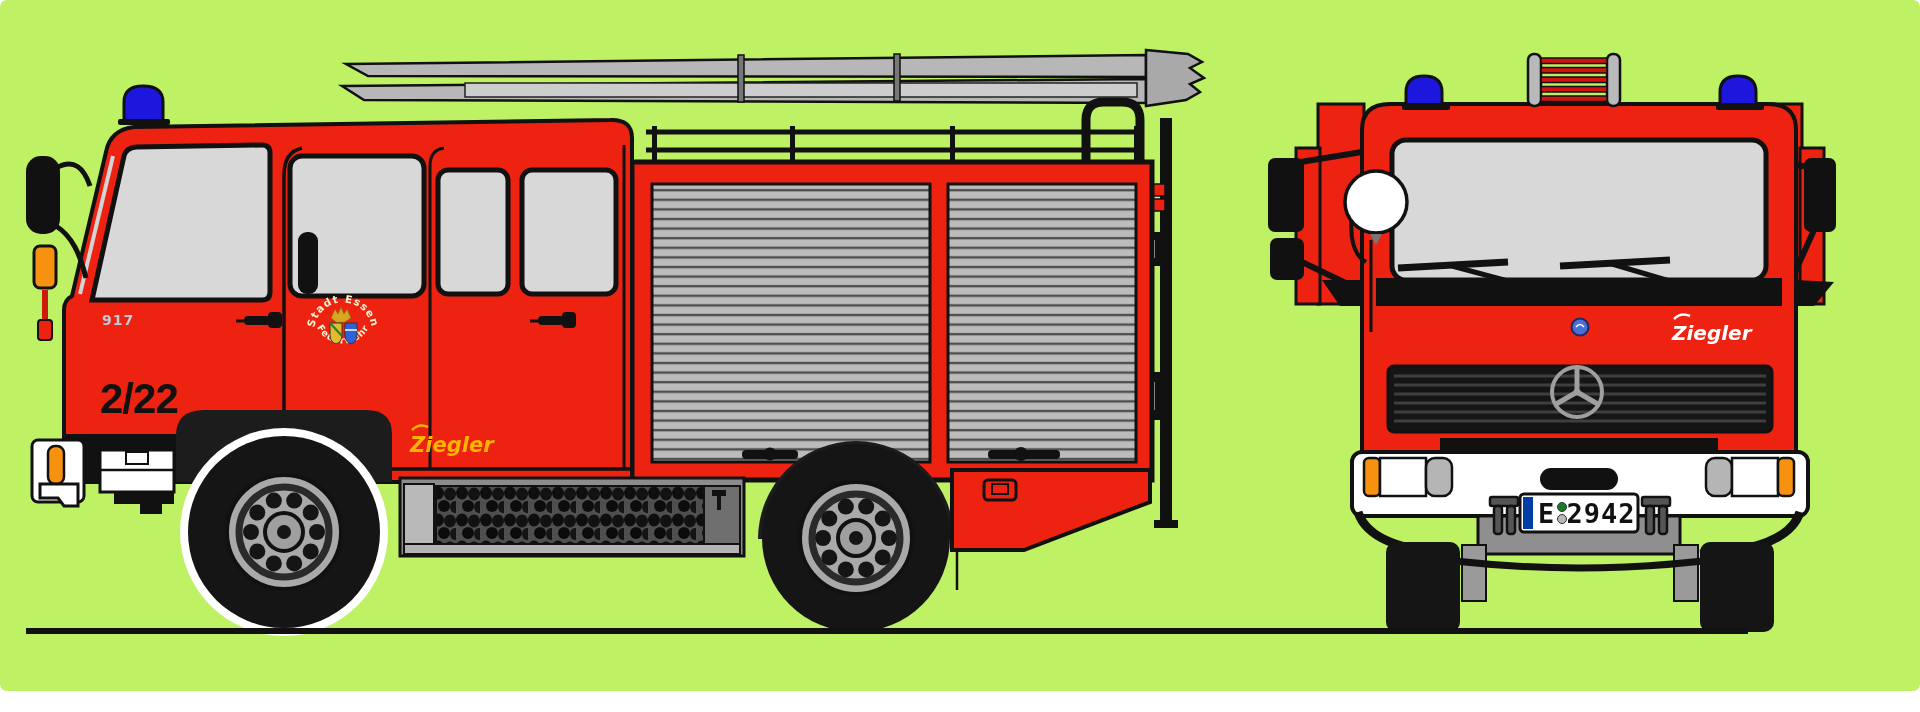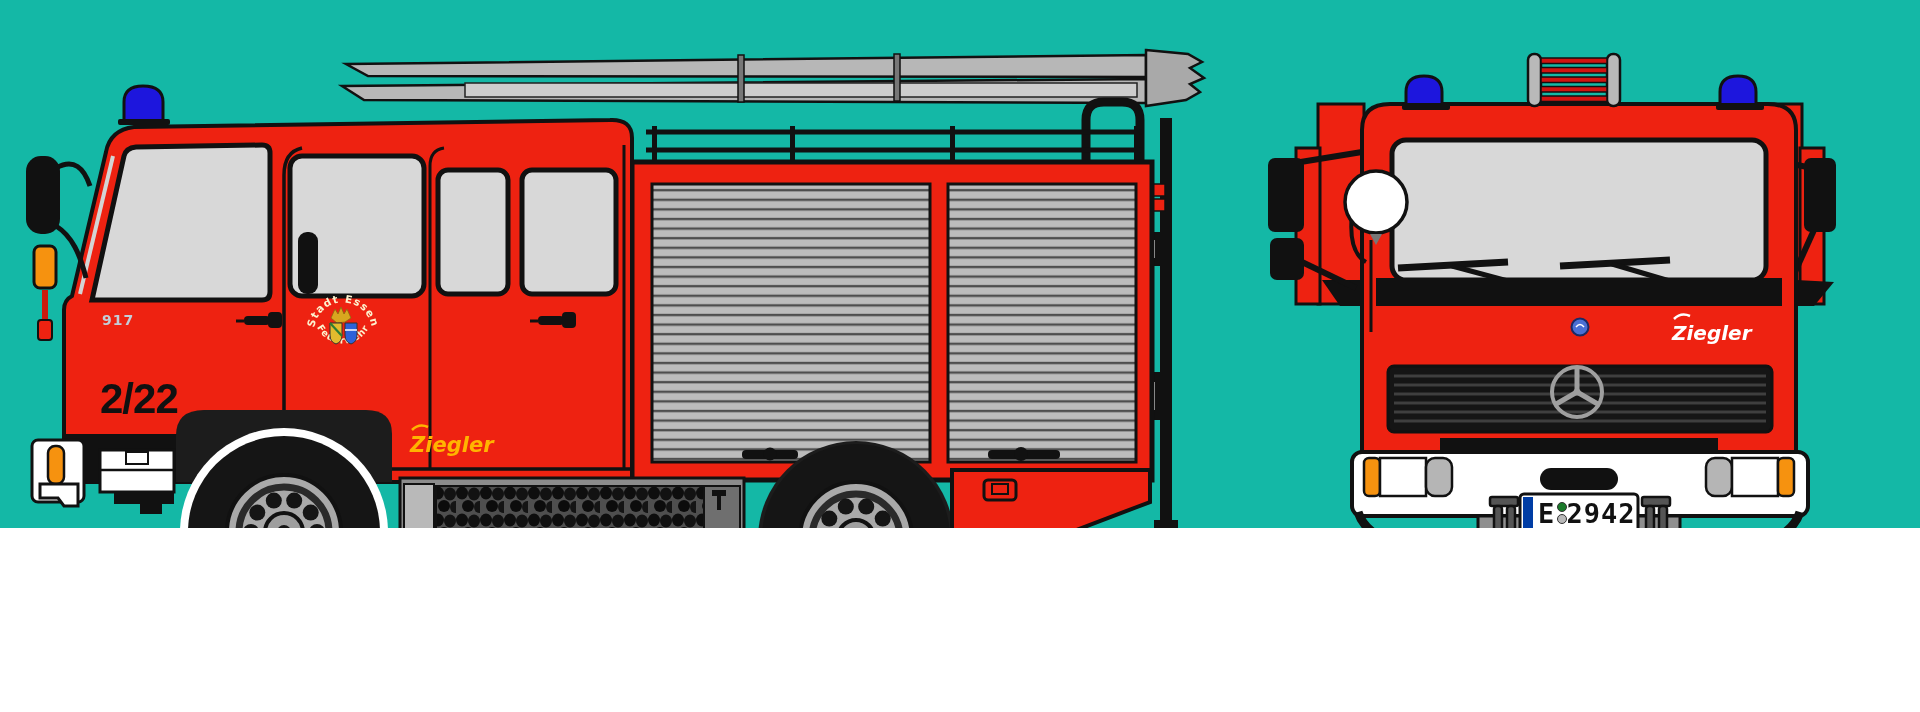--- a/index.html
+++ b/index.html
@@ -1,17 +1,17 @@
 <!DOCTYPE html>
 <html><head>
 <meta charset="utf-8">
 <style>
   html,body{margin:0;padding:0;background:#ffffff;}
-  .canvas{position:relative;width:1920px;height:528px;background:#14b8a6;overflow:hidden;
-          font-family:"Liberation Sans", sans-serif;}
+  .canvas{position:relative;width:1920px;height:691px;background:#bef264;overflow:hidden;
+          font-family:"Liberation Sans", sans-serif;border-radius:7px;}
   svg{display:block;}
   text{user-select:none;}
   .callsign{font-family:"Liberation Sans",sans-serif;font-weight:bold;letter-spacing:-1px;}
   .badge{font-family:"DejaVu Sans",sans-serif;font-weight:bold;letter-spacing:1px;}
   .brand{font-family:"DejaVu Sans",sans-serif;font-weight:bold;font-style:italic;}
   .plate{font-family:"DejaVu Sans Mono",monospace;font-weight:bold;}
   .emblemtxt{font-family:"DejaVu Sans",sans-serif;font-weight:bold;}
 </style>
 </head>
 <body>

